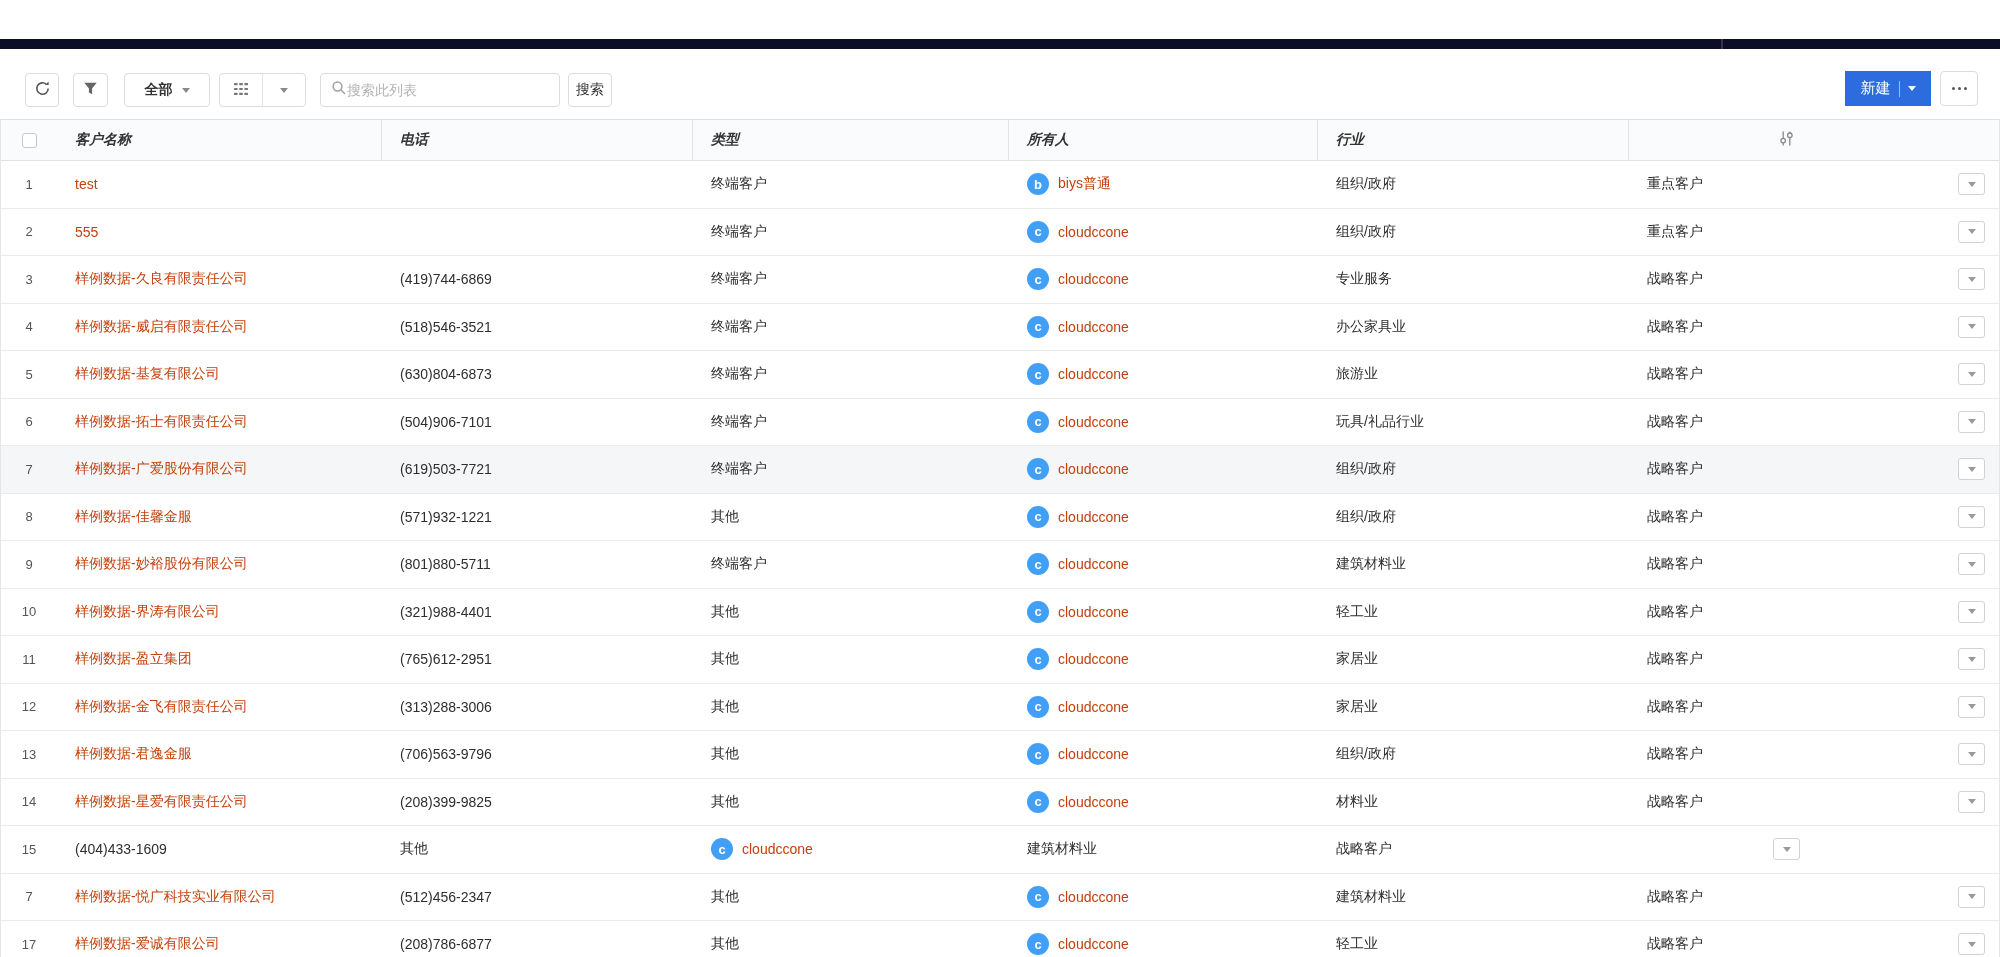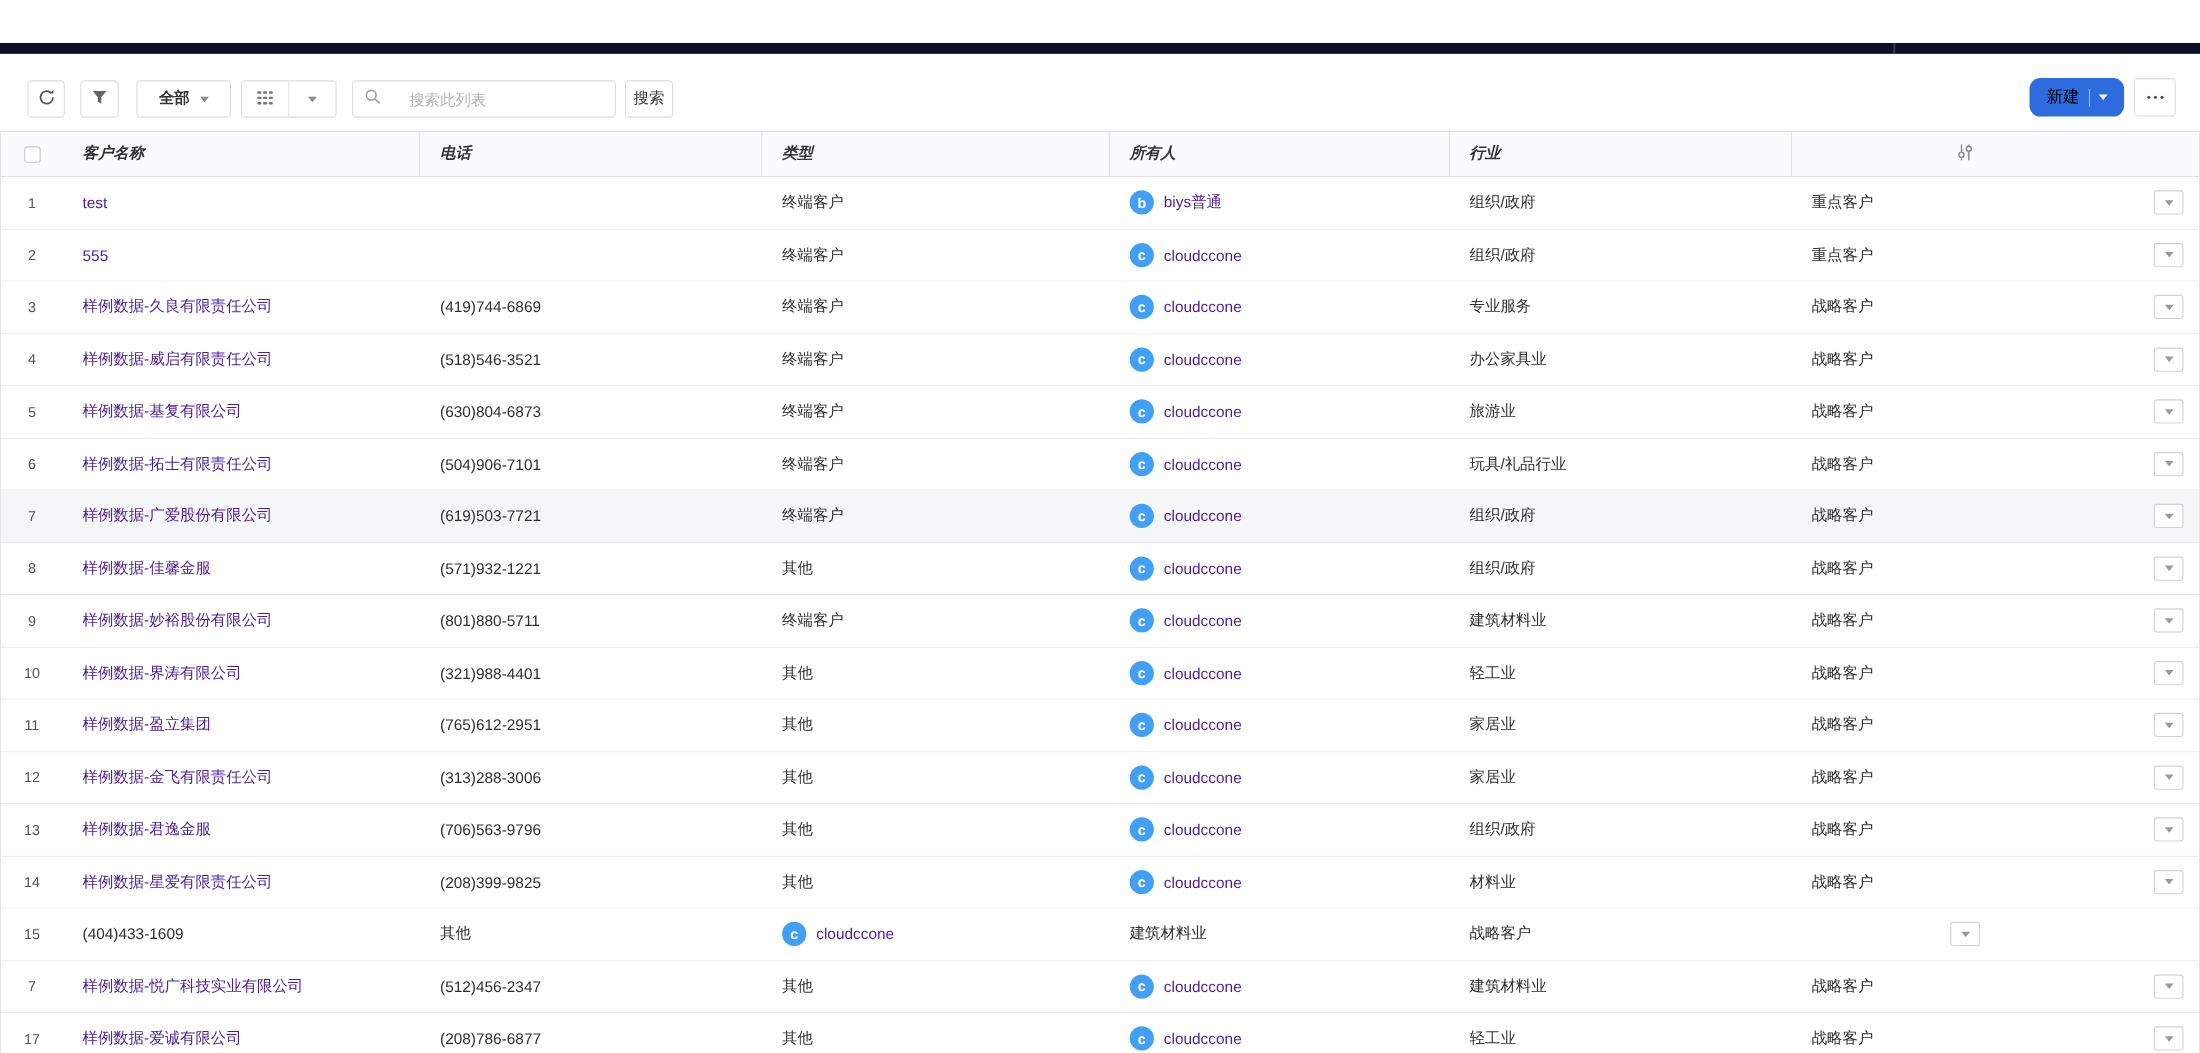--- a/index.html
+++ b/index.html
@@ -21,50 +21,50 @@
   .btn-refresh { left:25px; width:34px; }
   .btn-filter { left:73px; width:35px; }
   .btn-scope { left:124px; width:86px; gap:9px; font-weight:bold; }
   .btn-gridswitch { left:219px; width:87px; padding:0; }
   .grid-seg { width:42px; height:100%; display:flex; align-items:center; justify-content:center; }
   .caret-seg { width:43px; height:100%; display:flex; align-items:center; justify-content:center; border-left:1px solid #e3e3e3; }
   .caret { width:0; height:0; border-left:5px solid transparent; border-right:5px solid transparent; border-top:6px solid #8a8a8a; }
   .caret.sm { border-left-width:4px; border-right-width:4px; border-top-width:5px; }
   .searchbox {
     position:absolute; top:24px; left:320px; width:240px; height:34px;
-    border:1px solid #dcdcdc; border-radius:4px; display:flex; align-items:center; padding:0 10px; gap:25px; background:#fff;
+    border:1px solid #dcdcdc; border-radius:4px; display:flex; align-items:center; padding:0 10px; gap:0; background:#fff;
   }
   .searchbox input {
     border:none; outline:none; flex:1; font-size:14px; font-family:"Liberation Sans",sans-serif; color:#333; background:transparent;
   }
   .searchbox input::placeholder { color:#b3b3b3; }
   .btn-search { left:568px; width:44px; }
   .btn-new {
     position:absolute; top:22px; left:1845px; width:86px; height:35px; background:#2c6cdf;
-    border:none; border-radius:10px; color:#000000; display:flex; align-items:center; justify-content:center;
+    border:none; border-radius:0; color:#ffffff; display:flex; align-items:center; justify-content:center;
     gap:8px; font-size:15px; cursor:pointer; font-family:"Liberation Sans",sans-serif;
   }
   .btn-new .split { width:1px; height:16px; background:rgba(255,255,255,.55); }
   .btn-new .caret { border-top-color:#fff; }
   .btn-more { left:1940px; top:22px; width:38px; height:35px; gap:3px; }
   .dot { width:3px; height:3px; border-radius:50%; background:#555; }
   
   .table { position:absolute; top:80px; left:0; width:2000px; border-left:1px solid #e6e6e6; border-right:1px solid #e6e6e6; }
   .grid-row { display:grid; grid-template-columns:56px 325px 311px 316px 309px 311px 315px 55px; }
   .thead { height:42px; background:#fafbfc; border-top:1px solid #e0e0e0; border-bottom:1px solid #e2e2e2;font-style:italic; }
   .th { display:flex; align-items:center; padding-left:18px; font-size:14px; font-weight:bold; color:#333; }
   .th.sep { border-right:1px solid #e3e3e3; }
   .th-num { justify-content:center; padding-left:0; }
   .th-actions { justify-content:center; padding-left:0; }
   .checkbox { width:15px; height:15px; border:1.5px solid #c8c8c8; border-radius:3px; background:#fff; cursor:pointer; }
   .row { height:47.5px; border-bottom:1px solid #ebebeb; background:#fff; }
   .row.hl { background:#f5f6f7; }
   .cell { display:flex; align-items:center; padding-left:18px; font-size:14px; color:#2e2e2e; overflow:hidden; white-space:nowrap; }
   .c-num { justify-content:center; padding-left:0; color:#555; font-size:13px; }
-  .link { color:#4c1d95; text-decoration:none; cursor:pointer; }
+  .link { color:#c2410c; text-decoration:none; cursor:pointer; }
   .avatar {
     width:22px; height:22px; border-radius:50%; background:#41a0f5; color:#fff;
     display:flex; align-items:center; justify-content:center; font-size:13px; font-weight:bold; margin-right:9px; flex:none;
   }
   .c-actions { justify-content:center; padding-left:0; }
   .row-dd {
     width:27px; height:22px; background:#fff; border:1px solid #d2d2d2; border-radius:3px;
     display:flex; align-items:center; justify-content:center; cursor:pointer; padding:0;
   }
   .row-dd .caret { border-left-width:4px; border-right-width:4px; border-top-width:5px; border-top-color:#9a9a9a; }

